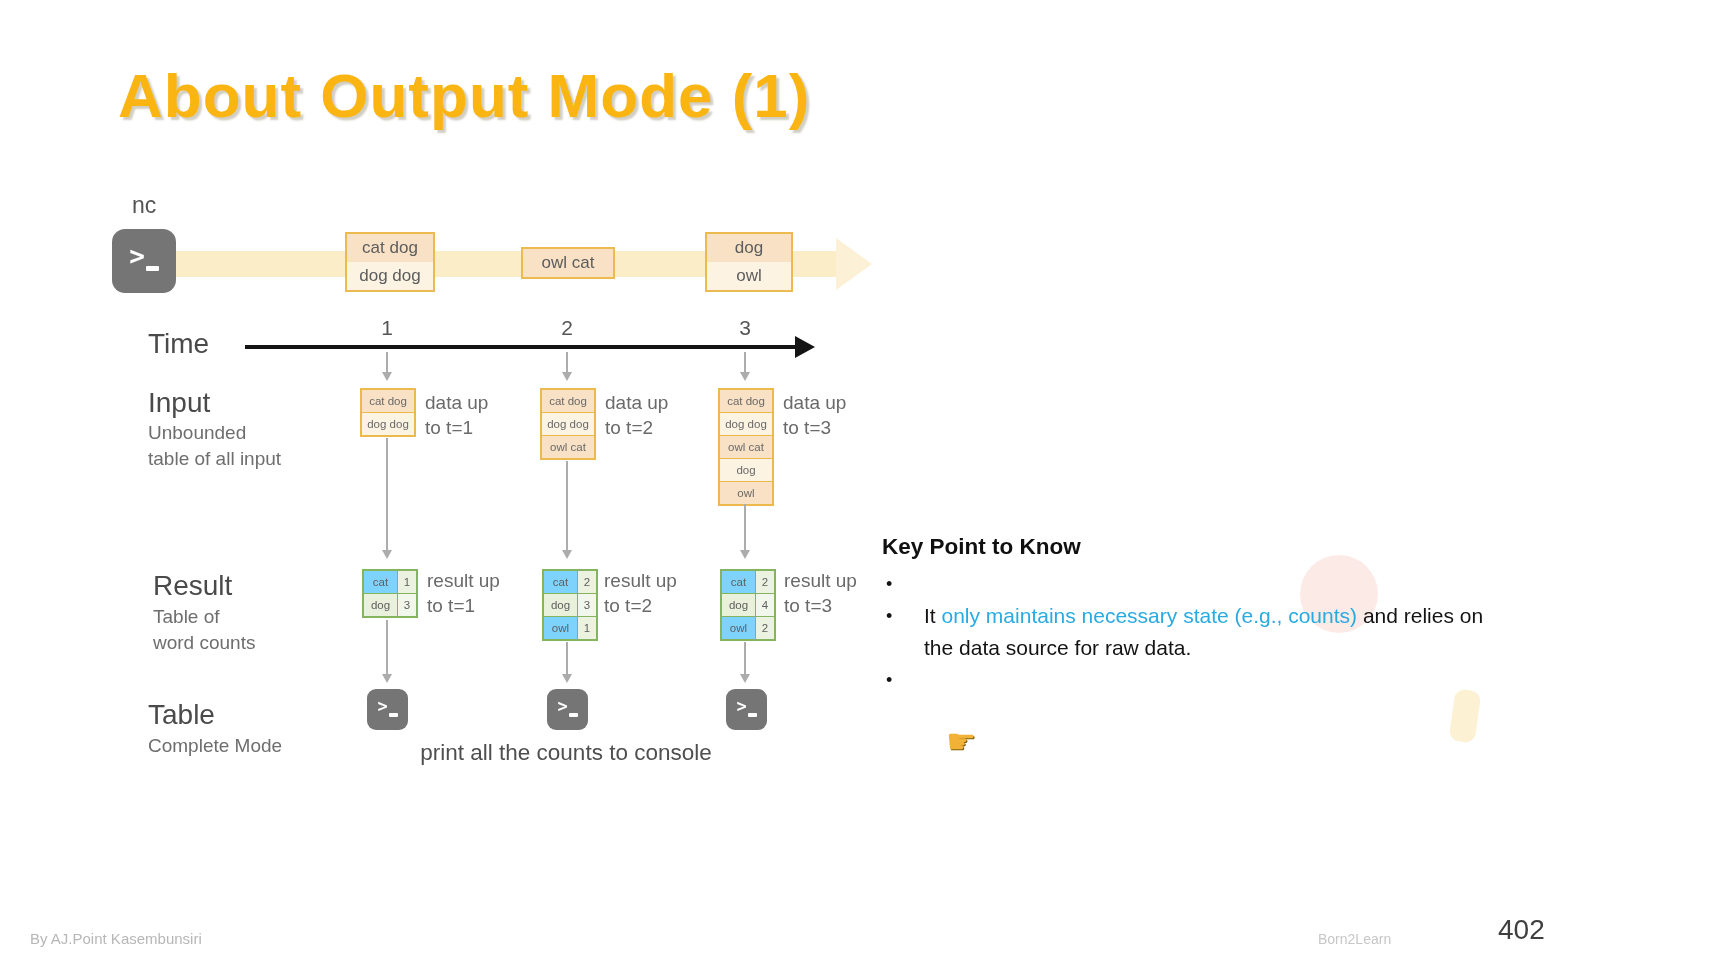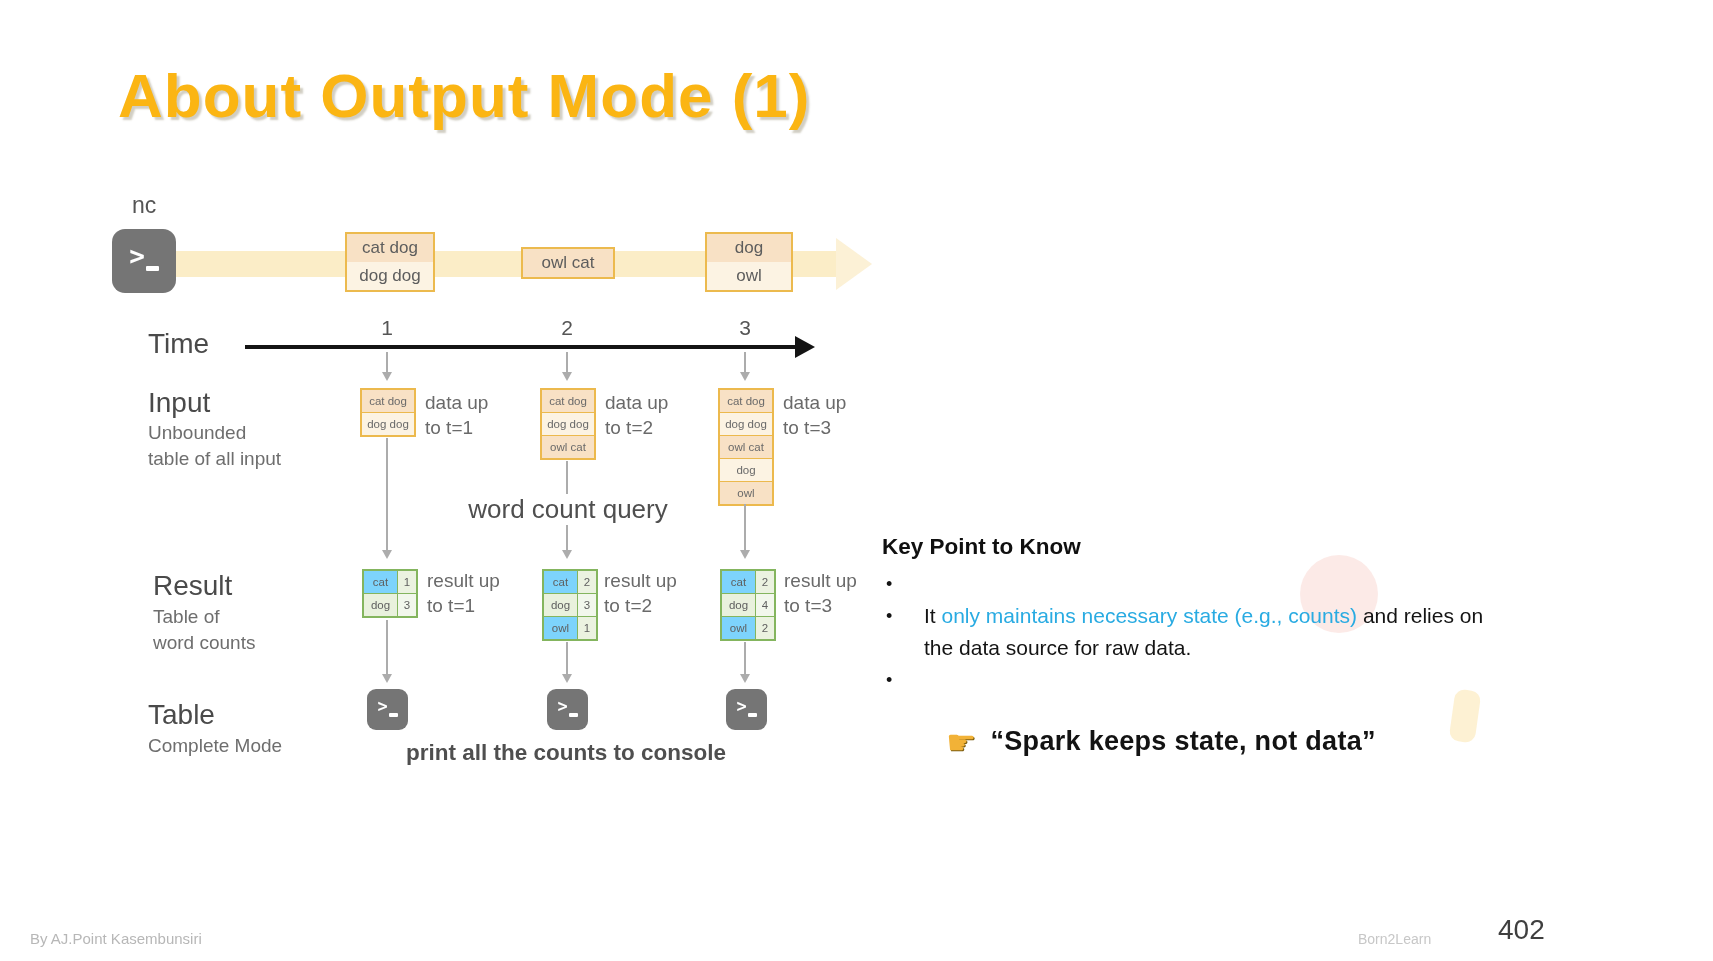--- a/index.html
+++ b/index.html
@@ -65,35 +65,35 @@
   
   .rtable{border:2px solid #84B55E;display:grid;grid-template-columns:33px 18px;background:#84B55E;
           grid-gap:1px;}
   .rtable .cell{height:22px;display:flex;align-items:center;justify-content:center;
                 font-size:11.5px;color:#5f5f5f;}
   .gfill-a{background:#7dd3fc;}
   .gfill-b{background:#EBF2E0;}
   .gfill-c{background:#E9F1DD;}
   .gfill-d{background:#F2F7EC;}
 
-  .print-caption{top:740px;font-size:22.5px;color:#4f4f4f;transform:translateX(-50%);font-weight:bold;}
+  .print-caption{top:740px;font-size:22.5px;color:#4f4f4f;transform:translateX(-50%);}
 
   
   .kp{left:882px;top:534px;width:615px;}
   .kp-head{font-size:22.5px;font-weight:bold;color:#101010;margin-bottom:8px;}
   .kp-item{display:flex;font-size:21px;line-height:32px;color:#141414;margin-bottom:0px;}
   .kp-dot{width:38px;flex:none;font-size:18px;padding-left:4px;}
   .hl{color:#29ABE2;}
   .quote-row{left:946px;top:726px;display:flex;align-items:center;gap:14px;}
   .hand-icon{font-size:34px;color:#F2B237;text-shadow:1px 1px 0 #7a5c10;line-height:30px;}
   .quote-text{font-size:27px;font-weight:bold;color:#131313;letter-spacing:.3px;}
 
   
   .footer-author{left:30px;top:930px;font-size:15px;color:#b7b7b7;}
-  .footer-brand{left:1318px;top:931px;font-size:14px;color:#c7c7c7;margin-left:40px;}
+  .footer-brand{left:1318px;top:931px;font-size:14px;color:#c7c7c7;}
   .footer-page{left:1498px;top:914px;font-size:28px;color:#3f3f3f;}
 </style>
 </head>
 <body>
 
 <div class="canvas">
 
   <div class="abs wm-circle"></div>
   <div class="abs wm-spark"></div>
 
@@ -156,21 +156,20 @@
     <div class="irow fill-b">dog</div>
     <div class="irow fill-a">owl</div>
   </div>
   <div class="abs dcap" style="left:783px;top:390px;">data up
 to t=3</div>
 
   <div class="varrow" style="left:386px;top:438px;height:118px;"></div>
   <div class="varrow" style="left:566px;top:461px;height:95px;"></div>
   <div class="varrow" style="left:744px;top:504px;height:52px;"></div>
 
-  <div class="abs query-label" style="left:568px;">word count query</div>
 
   <div class="abs sec-label" style="left:153px;top:570px;">Result</div>
   <div class="abs sec-sub" style="left:153px;top:604px;">Table of
 word counts</div>
 
   <div class="abs rtable" style="left:362px;top:569px;">
     <div class="cell gfill-a">cat</div>
     <div class="cell gfill-b">1</div>
     <div class="cell gfill-c">dog</div>
     <div class="cell gfill-d">3</div>
@@ -231,20 +230,19 @@
       <span class="kp-dot">•</span>
       <span><span>It </span><span class="hl">only maintains necessary state (e.g., counts)</span><span> and relies on the data source for raw data.</span></span>
     </div>
     <div class="kp-item">
       <span class="kp-dot">•</span>
     </div>
   </div>
 
   <div class="abs quote-row">
     <span class="hand-icon">☛</span>
-    <span class="quote-text">“Spark keeps state, not data”</span>
   </div>
 
   <div class="abs footer-author">By AJ.Point Kasembunsiri</div>
   <div class="abs footer-brand">Born2Learn</div>
   <div class="abs footer-page">402</div>
 
 </div>
 
 </body></html>

